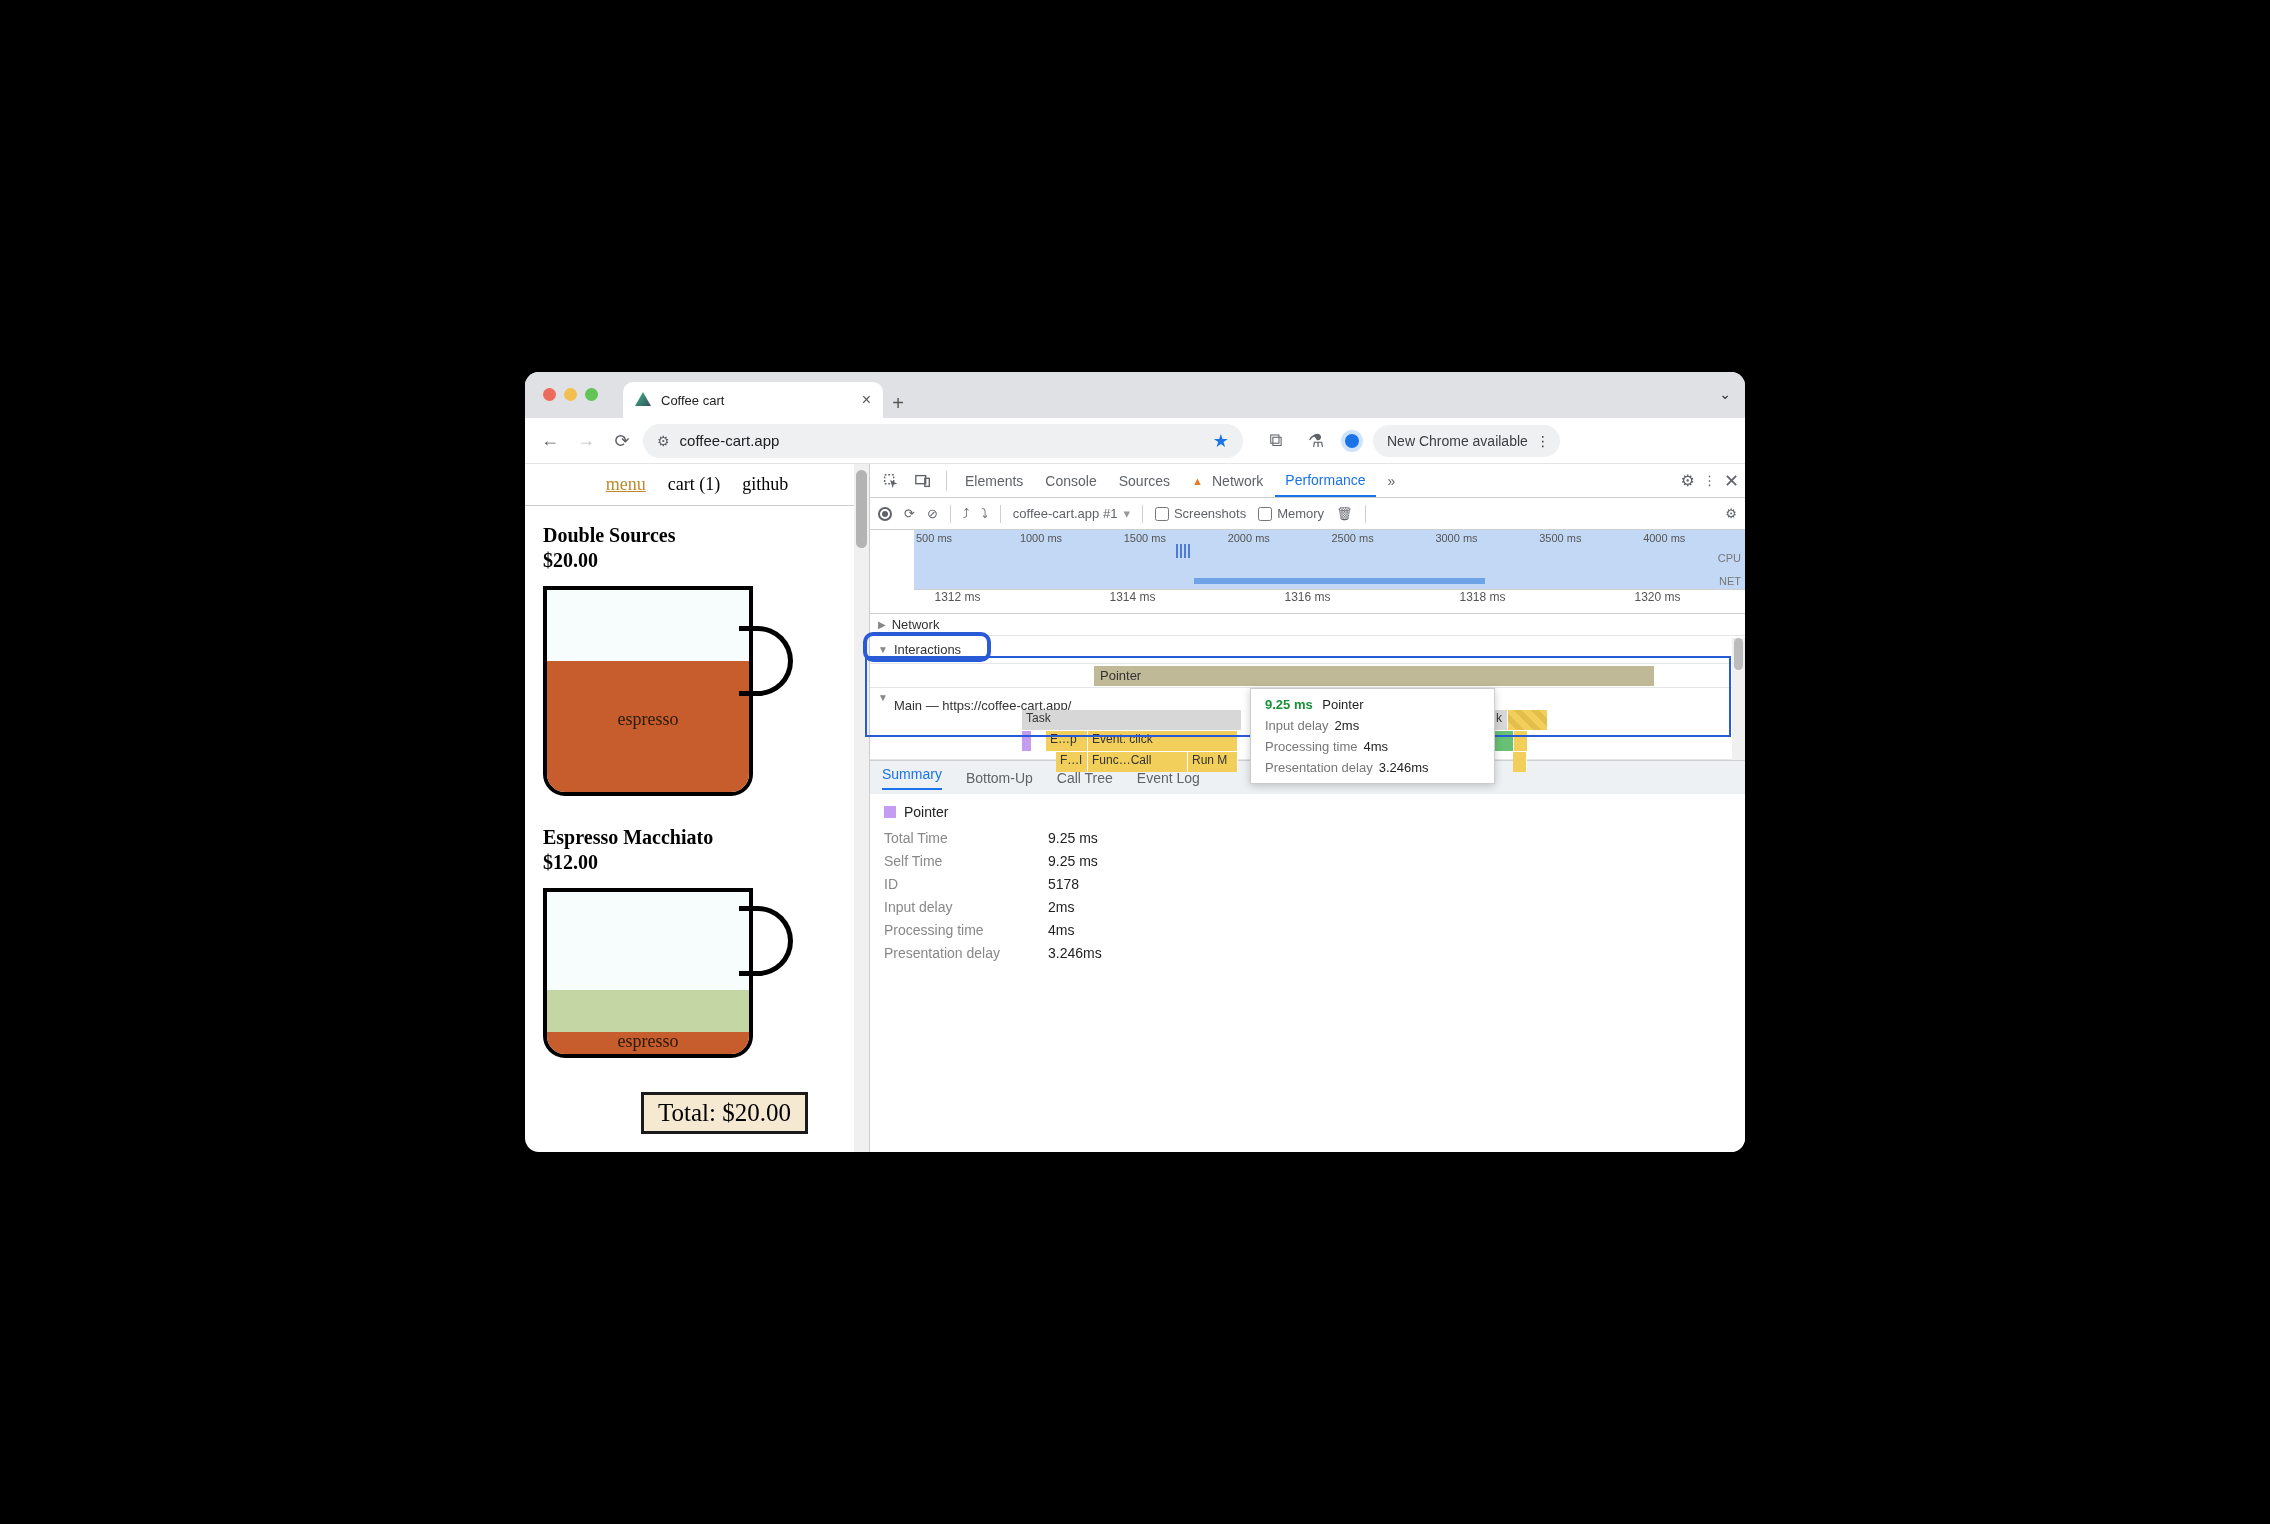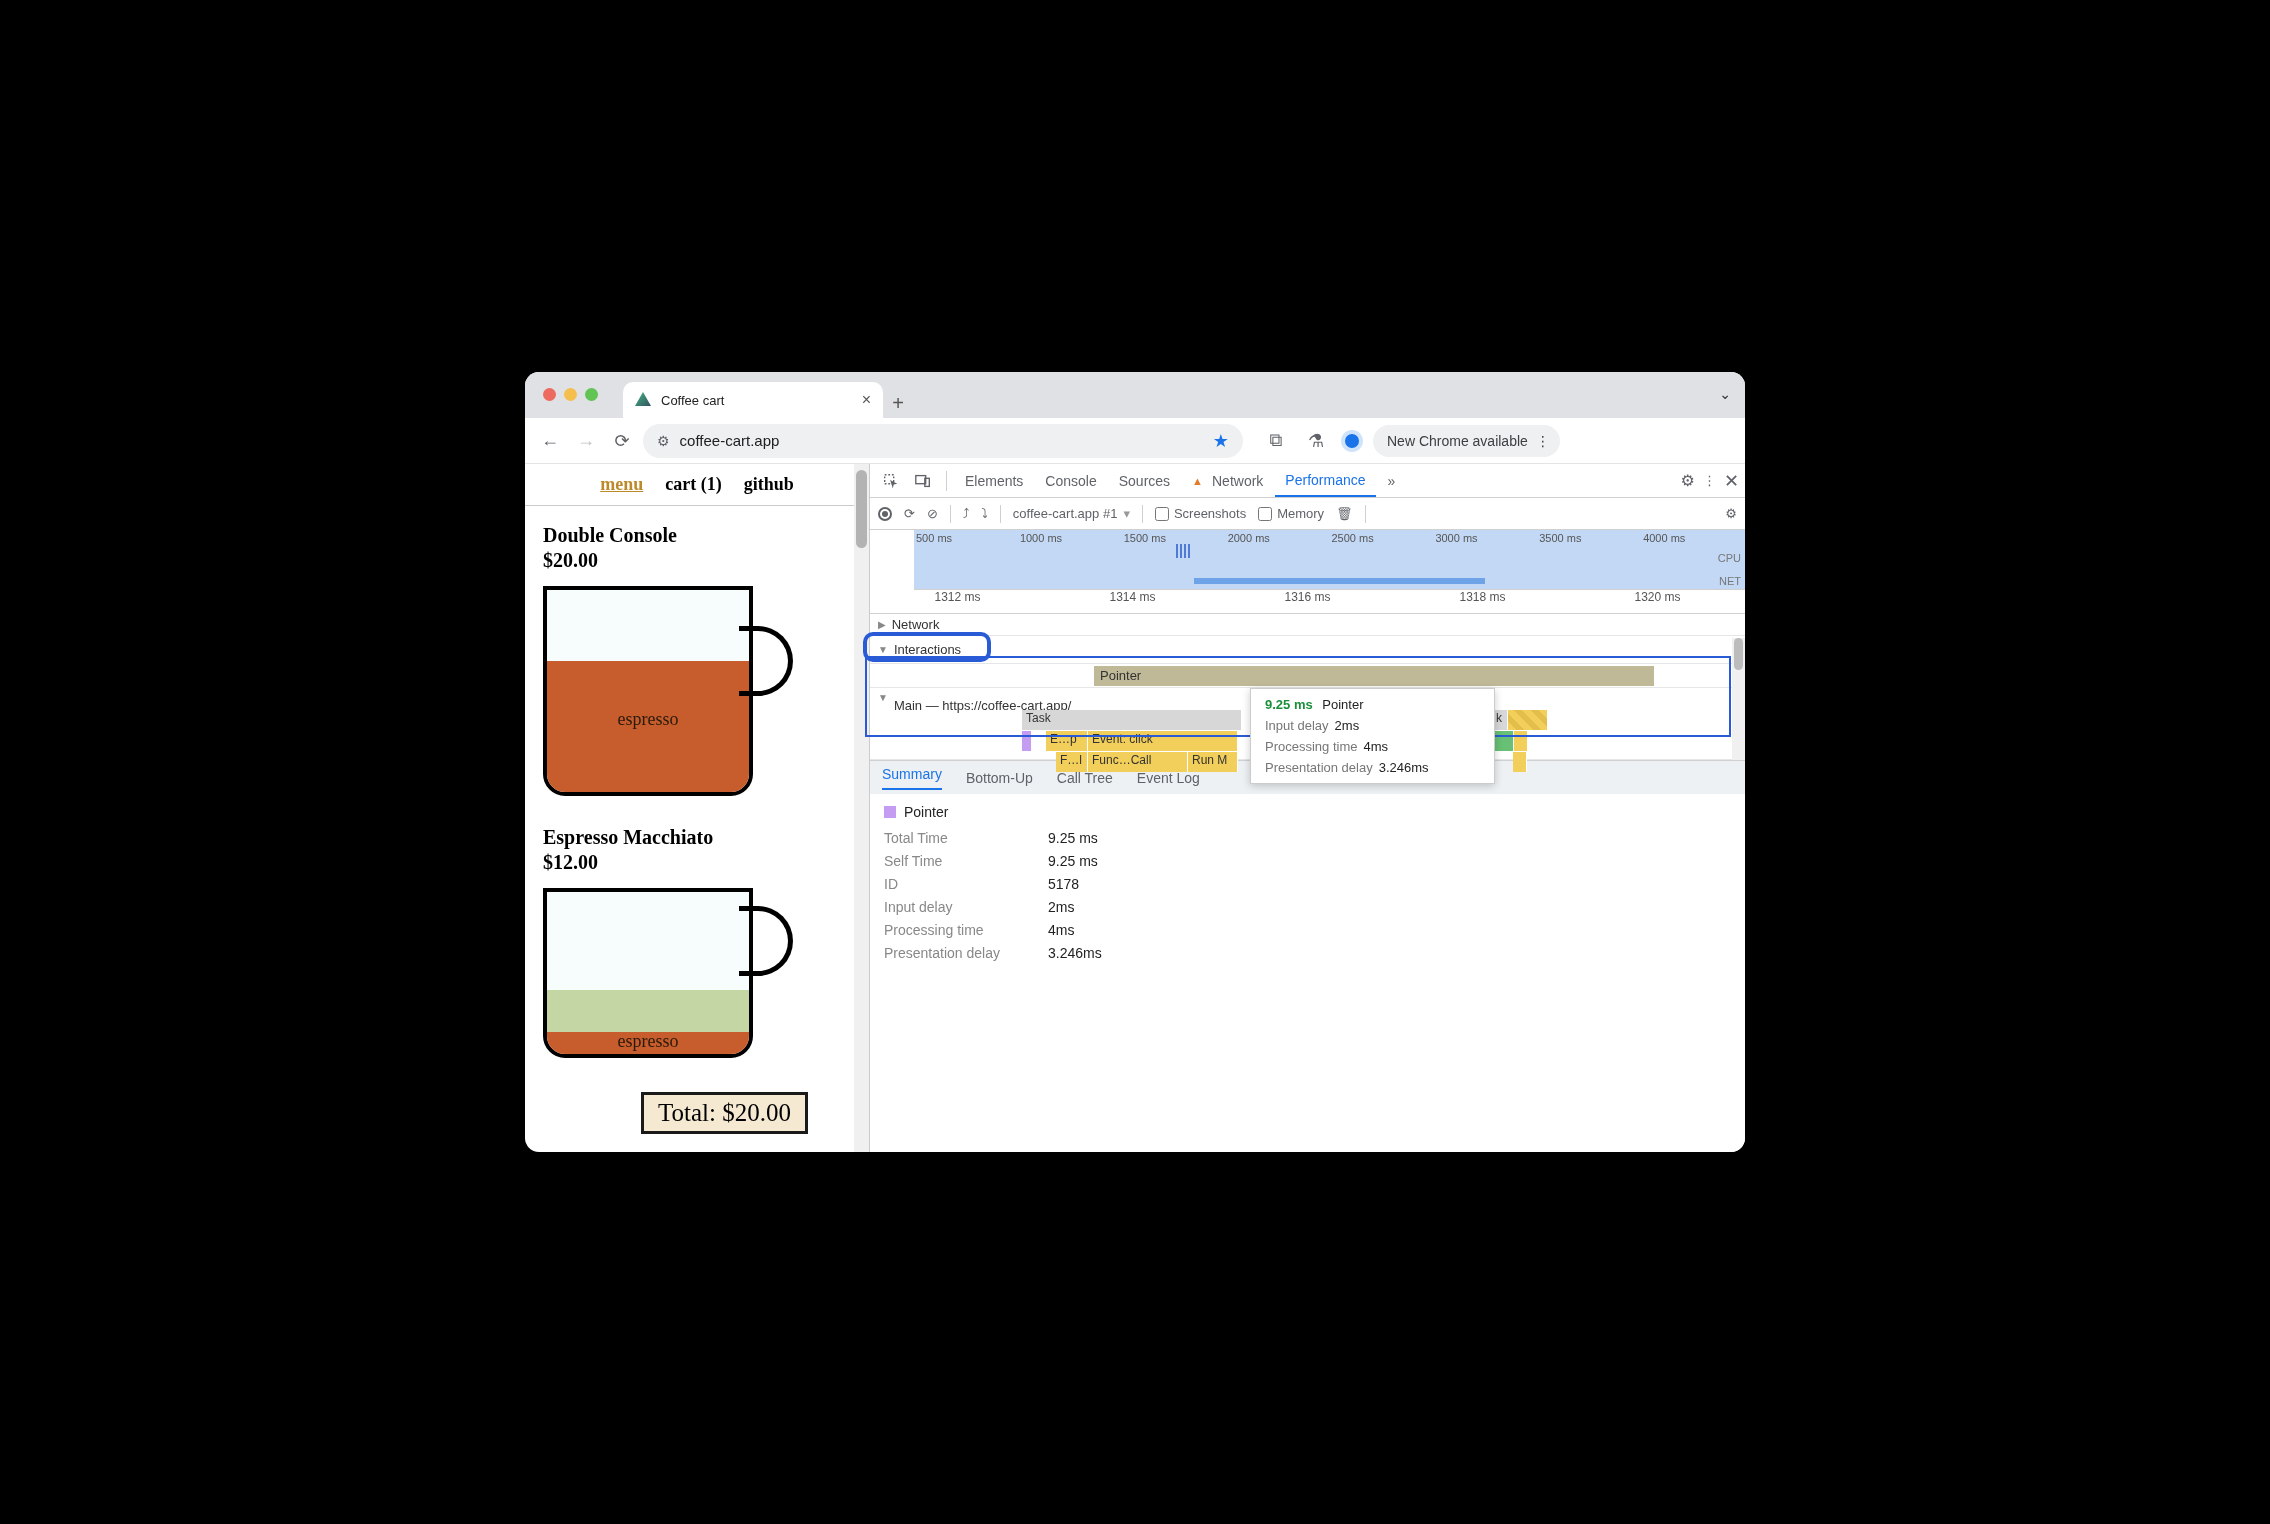--- a/index.html
+++ b/index.html
@@ -16,21 +16,21 @@
   .toolbar { height:46px; background:#fff; border-bottom:1px solid #e4e4e4; display:flex; align-items:center; padding:0 10px; gap:6px; }
   .tbtn { width:30px; height:30px; display:flex; align-items:center; justify-content:center; color:#5f6368; font-size:18px; }
   .urlbar { flex:1; max-width:600px; height:34px; background:#eef0f1; border-radius:17px; display:flex; align-items:center; padding:0 14px; gap:10px; font-size:15px; color:#202124;}
   .urlbar .icon { font-size:14px; color:#5f6368; }
   .star { color:#1a73e8; font-size:18px; margin-left:auto; }
   .rbuttons { display:flex; align-items:center; gap:10px; margin-left:12px; }
   .avatar { width:22px; height:22px; border-radius:50%; background:#1a73e8; border:4px solid #cfe3fb; }
   .newchrome { height:32px; background:#eef0f1; border-radius:16px; display:flex; align-items:center; padding:0 10px 0 14px; gap:8px; font-size:14px; color:#3c4043;}
   .content { flex:1; display:flex; overflow:hidden; }
   .page { width:345px; border-right:1px solid #ccc; display:flex; flex-direction:column; position:relative; }
-  .page-nav { height:42px; display:flex; align-items:center; justify-content:center; gap:22px; font-family: Georgia, serif; font-size:18px; font-weight:700; border-bottom:1px solid #ccc; background:#fff;}
+  .page-nav { height:42px; display:flex; align-items:center; justify-content:center; gap:22px; font-family: Georgia, serif; font-size:18px; font-weight:400; border-bottom:1px solid #ccc; background:#fff;}
   .page-nav .menu { color:#bd8a2b; text-decoration:underline; }
   .page-body { flex:1; overflow:auto; padding:18px 18px 0 18px; position:relative; font-family:Georgia,serif;}
   .prod h3 { font-size:20px; font-weight:700; }
   .prod .price { font-size:20px; font-weight:700; margin-top:2px; }
   .mug { position:relative; width:250px; height:210px; margin:14px 0 30px 0; }
   .mugbody { position:absolute; left:0; top:0; width:210px; height:210px; border:4px solid #000; border-radius:0 0 22px 22px; background:#f6fdfc; overflow:hidden;}
   .fill { position:absolute; bottom:0; left:0; right:0; background:#c75c2d; }
   .fill.green { background:#c5d6a5; }
   .label { position:absolute; left:0; right:0; text-align:center; font-size:18px; color:#2a1a0a; }
   .handle { position:absolute; right:-0px; top:40px; width:54px; height:70px; border:5px solid #000; border-left:none; border-radius:0 40px 40px 0; }
@@ -138,21 +138,21 @@
   <div class="content">
 
     <div class="page">
       <div class="page-nav">
         <span class="menu">menu</span>
         <span>cart (1)</span>
         <span>github</span>
       </div>
       <div class="page-body">
         <div class="prod">
-          <h3>Double Console</h3>
+          <h3>Double Sources</h3>
           <div class="price">$20.00</div>
           <div class="mug">
             <div class="mugbody">
               <div class="fill" style="height:65%"></div>
               <div class="label" style="bottom:62px">espresso</div>
             </div>
             <div class="handle"></div>
           </div>
         </div>
         <div class="prod">

